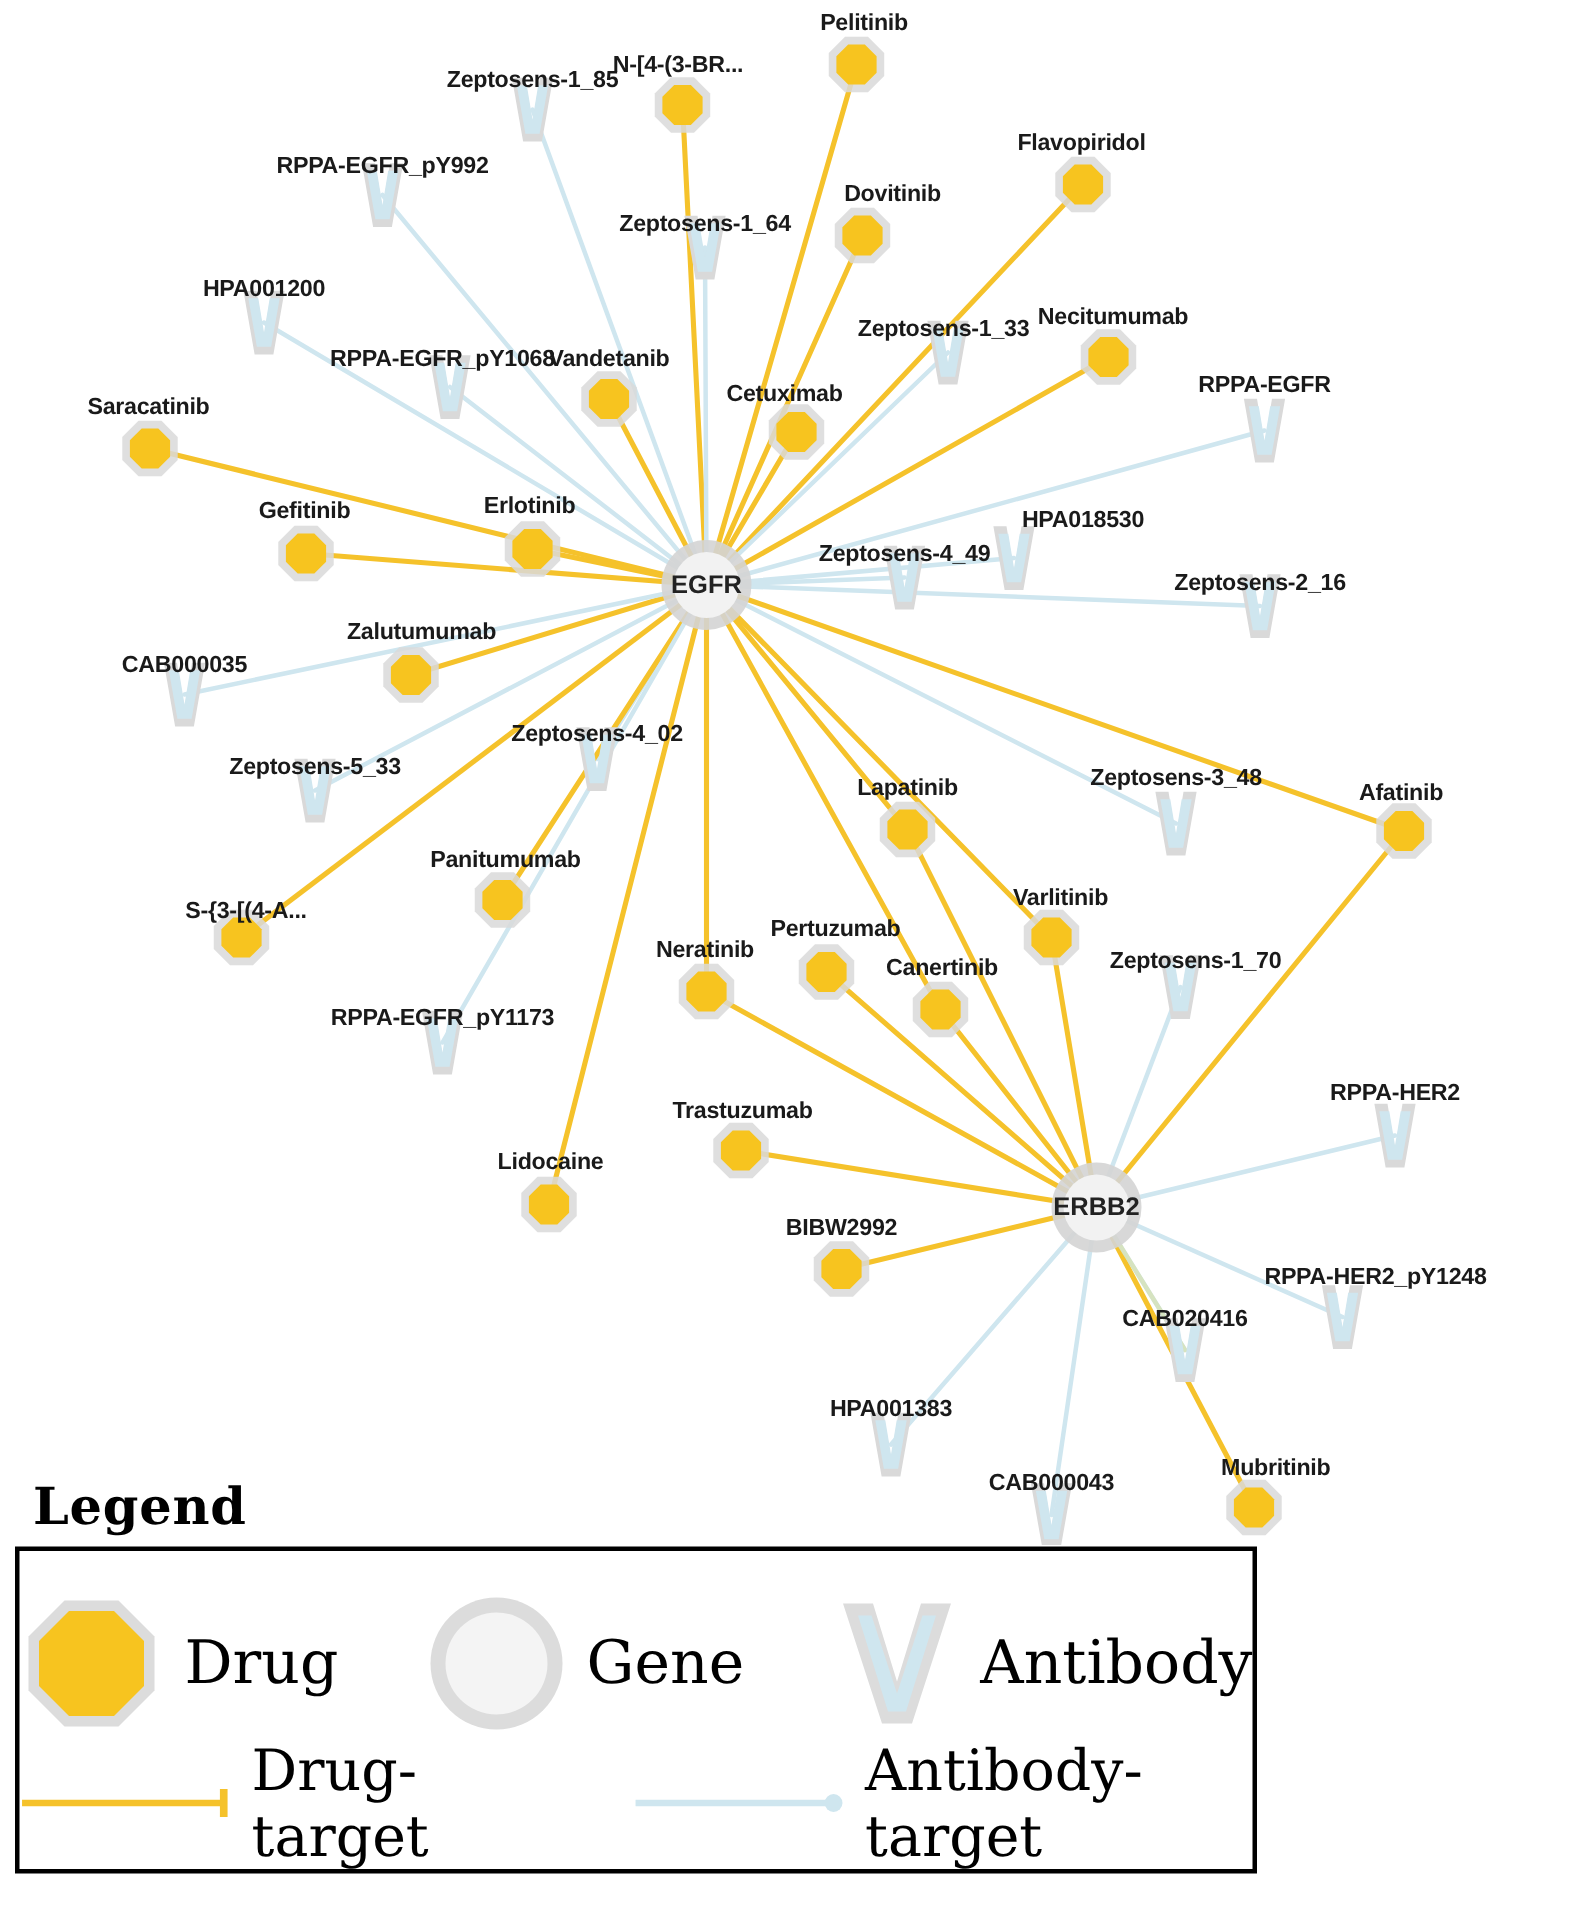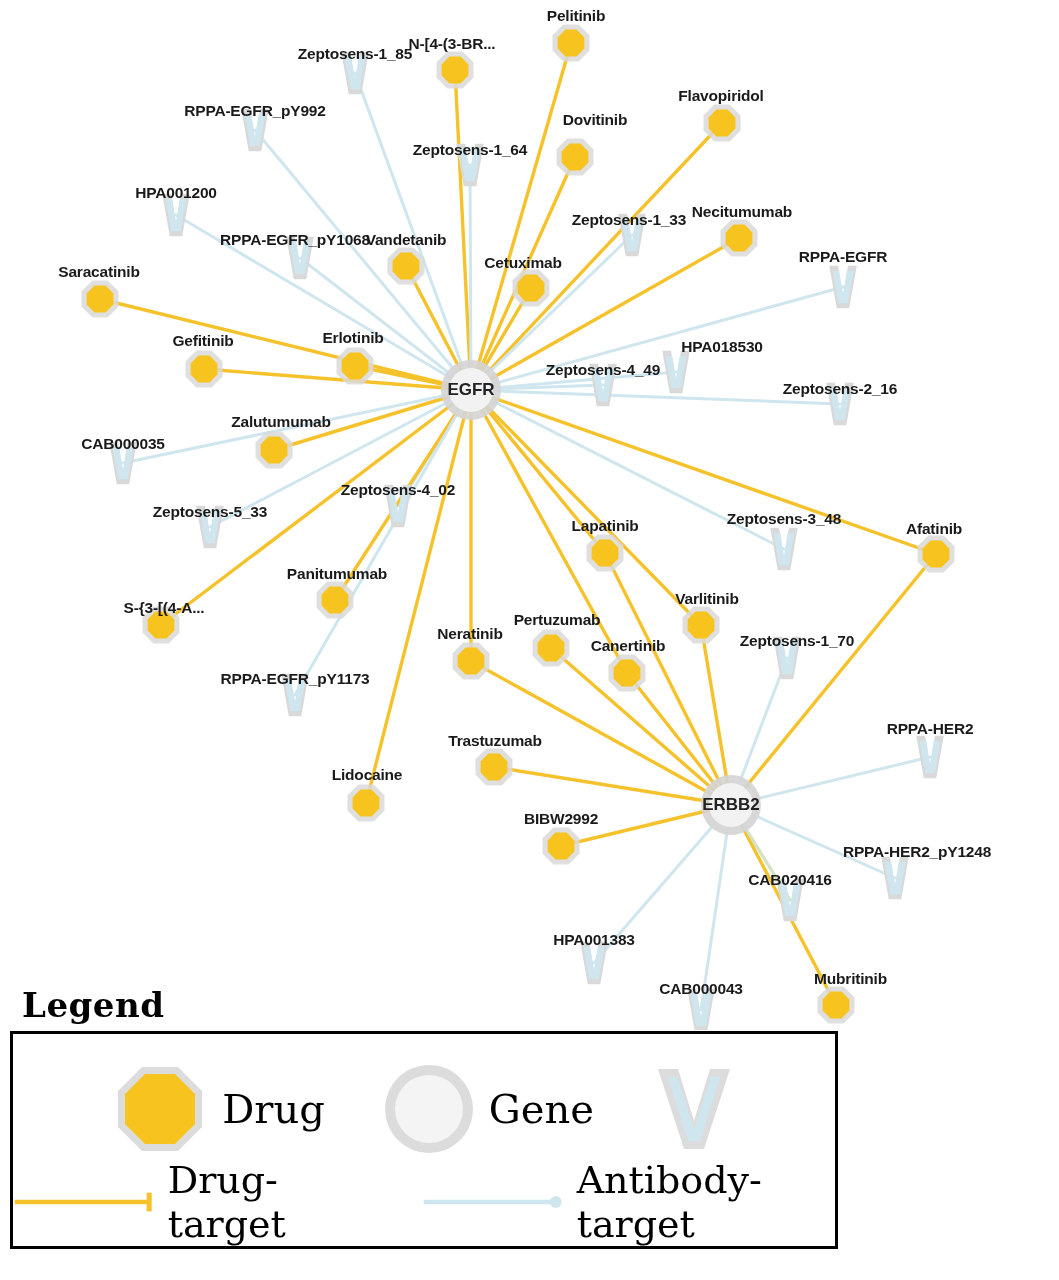--- a/index.html
+++ b/index.html
@@ -67,21 +67,21 @@
     height: 212px;
     position: relative;
     background: #fff;
   }
   .legend-row-1 {
     position: absolute;
     top: 20px; left: 0; right: 0;
     height: 110px;
     display: flex;
     align-items: center;
-    justify-content: center;
+    justify-content: space-between;
     gap: 0;
   }
   .legend-item {
     display: flex;
     align-items: center;
   }
   .legend-item .lg-text {
     font-family: "DejaVu Serif", serif;
     font-size: 40px;
     color: #000;
@@ -254,21 +254,21 @@
         <circle cx="471" cy="390" r="22" fill="#f2f2f2"></circle>
         <circle cx="731" cy="805" r="30" fill="#d4d4d4" opacity="0.9"></circle>
         <circle cx="731" cy="805" r="22" fill="#f2f2f2"></circle>
       </g>
     </svg>
   <div id="labels">
       <div class="node-label" style="left: 576px; top: 16px;">Pelitinib</div>
       <div class="node-label" style="left: 452px; top: 44px;">N-[4-(3-BR...</div>
       <div class="node-label" style="left: 355px; top: 54px;">Zeptosens-1_85</div>
       <div class="node-label" style="left: 721px; top: 96px;">Flavopiridol</div>
-      <div class="node-label" style="left: 577px; top: 120px; padding-left: 36px;">Dovitinib</div>
+      <div class="node-label" style="left: 577px; top: 130px; padding-left: 36px;">Dovitinib</div>
       <div class="node-label" style="left: 255px; top: 111px;">RPPA-EGFR_pY992</div>
       <div class="node-label" style="left: 470px; top: 150px;">Zeptosens-1_64</div>
       <div class="node-label" style="left: 742px; top: 212px;">Necitumumab</div>
       <div class="node-label" style="left: 629px; top: 220px;">Zeptosens-1_33</div>
       <div class="node-label" style="left: 176px; top: 193px;">HPA001200</div>
       <div class="node-label" style="left: 295px; top: 240px;">RPPA-EGFR_pY1068</div>
       <div class="node-label" style="left: 406px; top: 240px; text-align: center;">Vandetanib</div>
       <div class="node-label" style="left: 523px; top: 263px;">Cetuximab</div>
       <div class="node-label" style="left: 843px; top: 257px;">RPPA-EGFR</div>
       <div class="node-label" style="left: 99px; top: 272px;">Saracatinib</div>
@@ -324,20 +324,21 @@
           <circle cx="46" cy="46" r="34" fill="#f4f4f4"></circle>
         </svg>
         <span class="lg-text">Gene</span>
       </div>
       <div class="lg-gap"></div>
       <div class="legend-item">
         <svg width="84" height="92" viewBox="0 0 84 92">
           <path d="M6,6 L26,6 L42,58 L58,6 L78,6 L52,86 L32,86 Z" fill="#dcdcdc"></path>
           <path d="M16,14 L25,14 L42,66 L59,14 L68,14 L48,78 L36,78 Z" fill="#cfe6ef"></path>
         </svg>
+        <span class="lg-text">Antibody</span>
       </div>
     </div>
     <div class="legend-row-2">
       <div class="legend-item">
         <svg width="170" height="30" viewBox="0 0 170 30">
           <line x1="2" y1="15" x2="160" y2="15" stroke="#f5c22b" stroke-width="5"></line>
           <line x1="160" y1="4" x2="160" y2="26" stroke="#f5c22b" stroke-width="6"></line>
         </svg>
         <span class="lg-text">Drug-target</span>
       </div>

